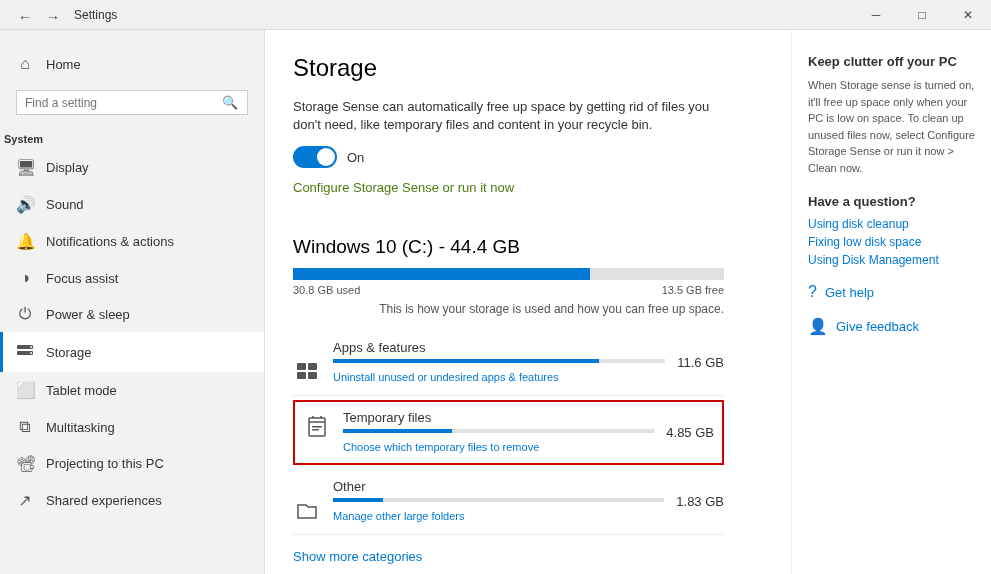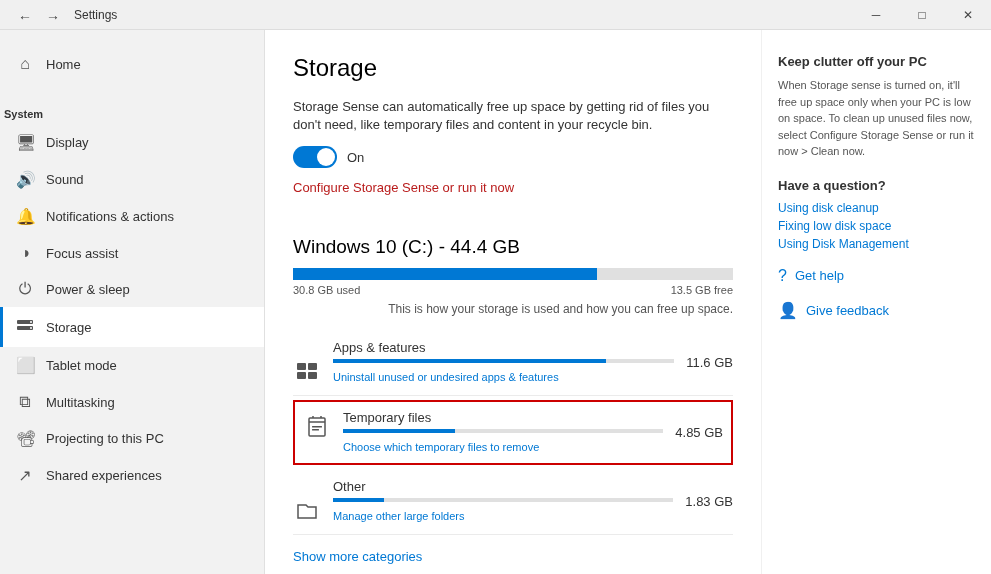--- a/index.html
+++ b/index.html
@@ -57,21 +57,21 @@
     .toggle {
       width: 44px; height: 22px; background: #0078d4; border-radius: 11px;
       position: relative; cursor: pointer; flex-shrink: 0;
     }
     .toggle-thumb {
       position: absolute; right: 2px; top: 2px;
       width: 18px; height: 18px; background: #fff; border-radius: 50%;
     }
     .toggle-label { font-size: 13px; color: #333; }
 
-    .configure-link { font-size: 13px; color: #b91c1c; cursor: pointer; text-decoration: none; margin-bottom: 20px; display: inline-block; }
+    .configure-link { font-size: 13px; color: #4d7c0f; cursor: pointer; text-decoration: none; margin-bottom: 20px; display: inline-block; }
 
     
     .drive-title { font-size: 19px; font-weight: 400; color: #000; margin-bottom: 10px; margin-top: 21px; }
 
     .storage-bar-container { margin-bottom: 6px; }
     .storage-bar-bg { height: 12px; background: #e0e0e0; position: relative; margin-bottom: 4px; }
     .storage-bar-used { height: 100%; background: #0078d4; width: 69%; }
     .storage-bar-labels { display: flex; justify-content: space-between; font-size: 11px; color: #555; }
 
     .storage-desc { font-size: 12px; color: #555; margin-bottom: 14px; text-align: right; }
@@ -87,21 +87,21 @@
     .storage-item-sub { font-size: 11px; color: #0078d4; cursor: pointer; }
     .storage-item-bar { height: 4px; background: #e0e0e0; margin: 4px 0; }
     .storage-item-bar-fill { height: 100%; background: #0078d4; }
     .storage-item-size { font-size: 13px; color: #333; font-weight: 400; white-space: nowrap; align-self: center; }
 
     .show-more-link { font-size: 13px; color: #0078d4; cursor: pointer; margin-top: 14px; display: inline-block; }
 
     .more-settings-title { font-size: 19px; font-weight: 400; margin-top: 20px; color: #000; }
 
     
-    .right-panel { width: 230px; padding: 24px 16px; flex-shrink: 0; border-left: 1px solid #f0f0f0; }
+    .right-panel { width: 200px; padding: 24px 16px; flex-shrink: 0; border-left: 1px solid #f0f0f0; margin-left: 39px; }
     .right-panel-title { font-size: 13px; font-weight: 600; color: #333; margin-bottom: 8px; }
     .right-panel-text { font-size: 11px; color: #555; line-height: 1.5; margin-bottom: 18px; }
 
     .right-question { font-size: 13px; font-weight: 600; color: #333; margin-bottom: 8px; }
     .right-link { font-size: 12px; color: #0078d4; cursor: pointer; display: block; margin-bottom: 4px; }
 
     .right-support { display: flex; align-items: center; gap: 8px; margin-top: 16px; font-size: 13px; color: #0078d4; cursor: pointer; margin-bottom: 6px; }
     .support-icon { font-size: 16px; }
   </style>
 </head>
@@ -125,20 +125,24 @@
 <div class="app-container">
 
   <div class="sidebar">
     <div class="sidebar-header">
 
       <div class="nav-item" style="padding-left:0; margin-bottom:8px;">
         <span class="nav-icon">⌂</span>
         <span class="nav-label">Home</span>
       </div>
 
+      <div class="search-box">
+        <input type="text" placeholder="Find a setting" style="">
+        <span>🔍</span>
+      </div>
     </div>
 
     <div class="sidebar-nav">
       <div class="sidebar-section-label">System</div>
 
       <div class="nav-item">
         <span class="nav-icon">🖥</span>
         <span class="nav-label">Display</span>
       </div>
 

